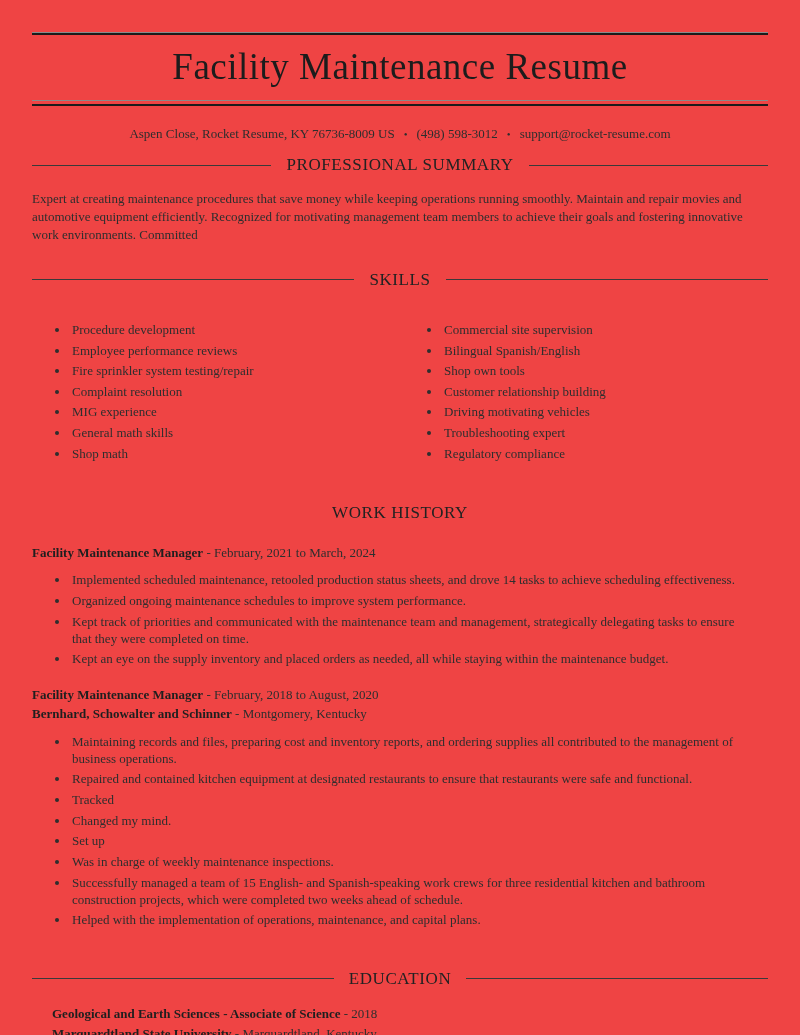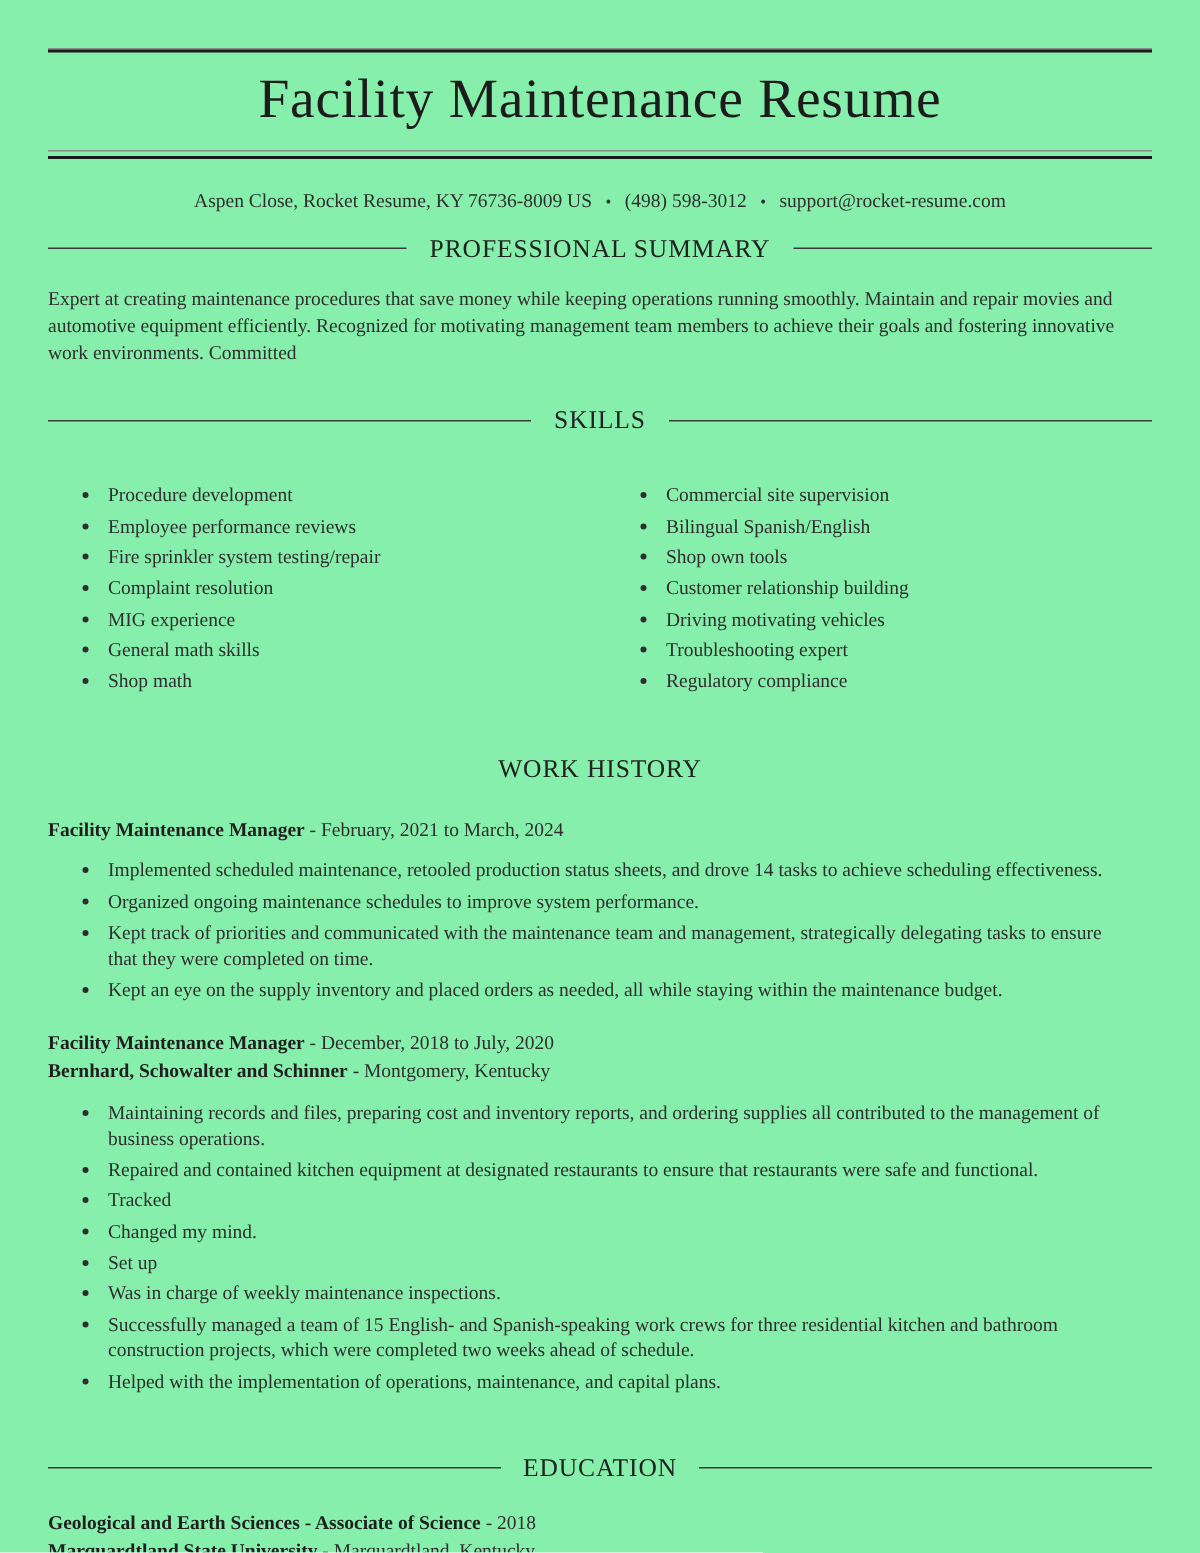--- a/index.html
+++ b/index.html
@@ -8,21 +8,21 @@
     background: #ffffff;
   }
   .page {
     position: relative;
     width: 800px;
     height: 1035px;
     margin: 0 auto;
     box-sizing: border-box;
     padding: 32px 32px 0 32px;
     overflow: hidden;
-    background: #86efac;
+    background: #ef4444;
     font-family: "Liberation Serif", "DejaVu Serif", serif;
     color: #2e2e2e;
     font-size: 13px;
     line-height: 1.4;
   }
   
   .rule-top {
     height: 0;
     border-top: 1px solid #8a8a8a;
     border-bottom: 2px solid #1b1b1b;
@@ -110,20 +110,21 @@
   }
   .job ul.blist {
     margin-top: 9px;
   }
   
   .edu {
     margin-top: 14px;
   }
   .edu .edu-line {
     line-height: 1.5;
+    margin-left: 20px;
   }
 </style>
 </head>
 <body>
 
 <div class="page">
 
   <div class="rule-top"></div>
   <h1 class="title">Facility Maintenance Resume</h1>
   <div class="rule-double"></div>
@@ -184,21 +185,21 @@
       <li>Organized ongoing maintenance schedules to improve system performance.</li>
       <li>Kept track of priorities and communicated with the maintenance team and management, strategically delegating tasks to ensure that they were completed on time.</li>
       <li>Kept an eye on the supply inventory and placed orders as needed, all while staying within the maintenance budget.</li>
     </ul>
   </div>
 
   <div class="job">
     <div class="job-line">
       <span class="b">Facility Maintenance Manager</span>
       <span>-</span>
-      <span>December, 2018 to July, 2020</span>
+      <span>February, 2018 to August, 2020</span>
     </div>
     <div class="job-line">
       <span class="b">Bernhard, Schowalter and Schinner</span>
       <span>-</span>
       <span>Montgomery, Kentucky</span>
     </div>
     <ul class="blist">
       <li>Maintaining records and files, preparing cost and inventory reports, and ordering supplies all contributed to the management of business operations.</li>
       <li>Repaired and contained kitchen equipment at designated restaurants to ensure that restaurants were safe and functional.</li>
       <li>Tracked</li>

